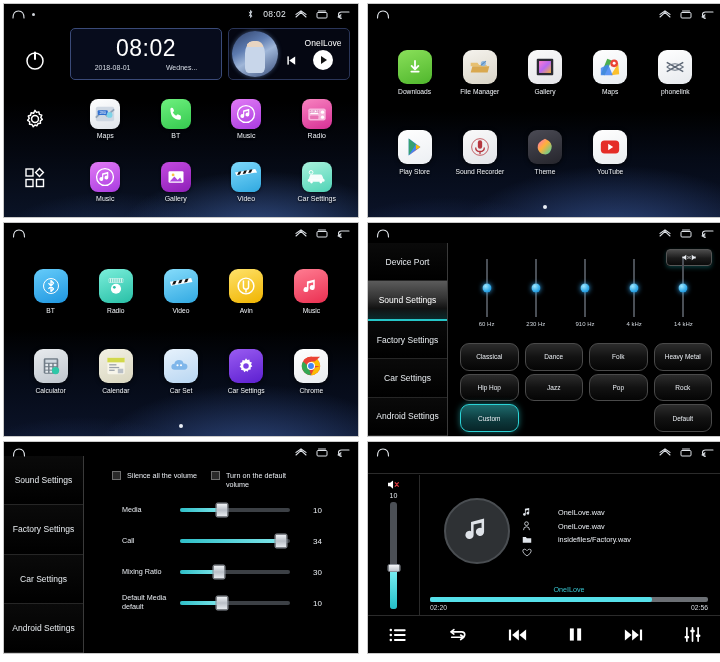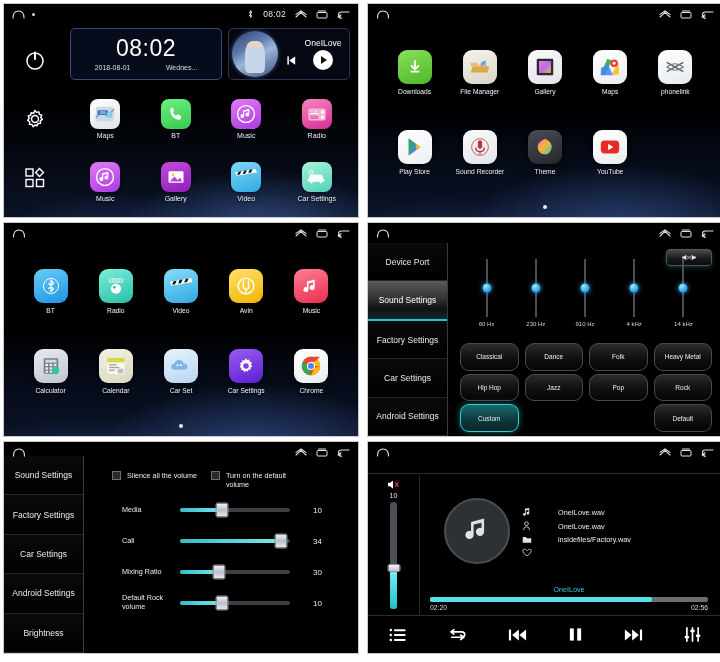--- a/index.html
+++ b/index.html
@@ -885,21 +885,20 @@
         </span>
       </div>
     </div>
 
     <div class="set-body">
       <div class="set-side" style="margin-top:-6px;">
         <div class="set-item">Sound Settings</div>
         <div class="set-item">Factory Settings</div>
         <div class="set-item">Car Settings</div>
         <div class="set-item">Android Settings</div>
-        <div class="set-item">Brightness</div>
       </div>
 
       <div class="set-main">
         <div class="vol-area">
           <div class="vol-checks">
             <div class="vol-check">
               <span class="cb"></span>
               <span>Silence all the volume</span>
             </div>
             <div class="vol-check">
@@ -927,21 +926,21 @@
             </div>
             <div class="vol-row">
               <div class="vol-name">Mixing Ratio</div>
               <div class="vol-slider">
                 <div class="vol-fill" style="width:35%"></div>
                 <div class="vol-thumb" style="left:35%"></div>
               </div>
               <div class="vol-val">30</div>
             </div>
             <div class="vol-row">
-              <div class="vol-name">Default Rock volume</div>
+              <div class="vol-name">Default Media default</div>
               <div class="vol-slider">
                 <div class="vol-fill" style="width:38%"></div>
                 <div class="vol-thumb" style="left:38%"></div>
               </div>
               <div class="vol-val">10</div>
             </div>
           </div>
         </div>
       </div>
     </div>

